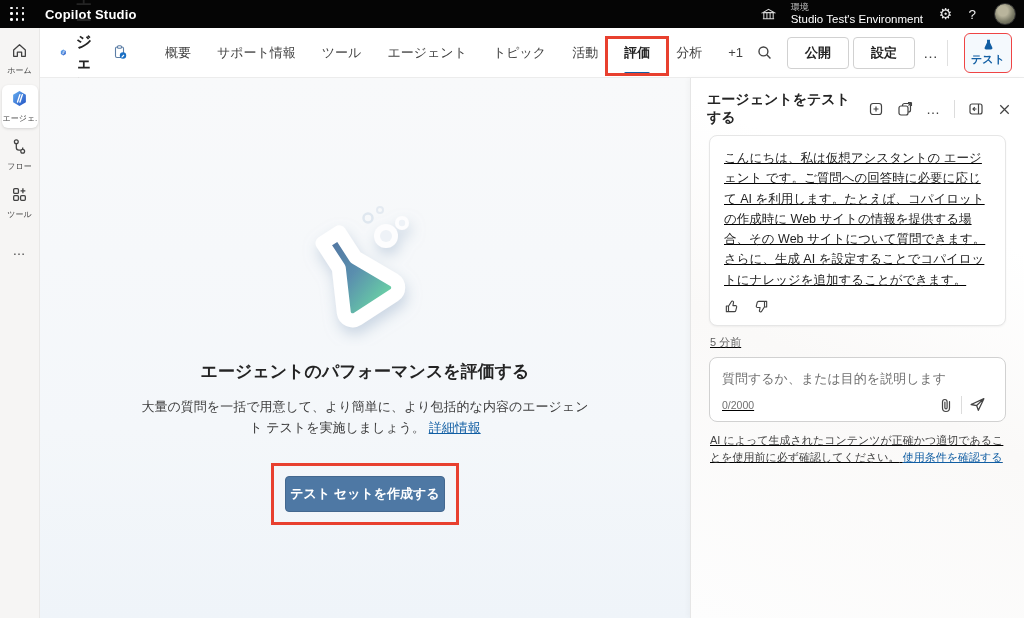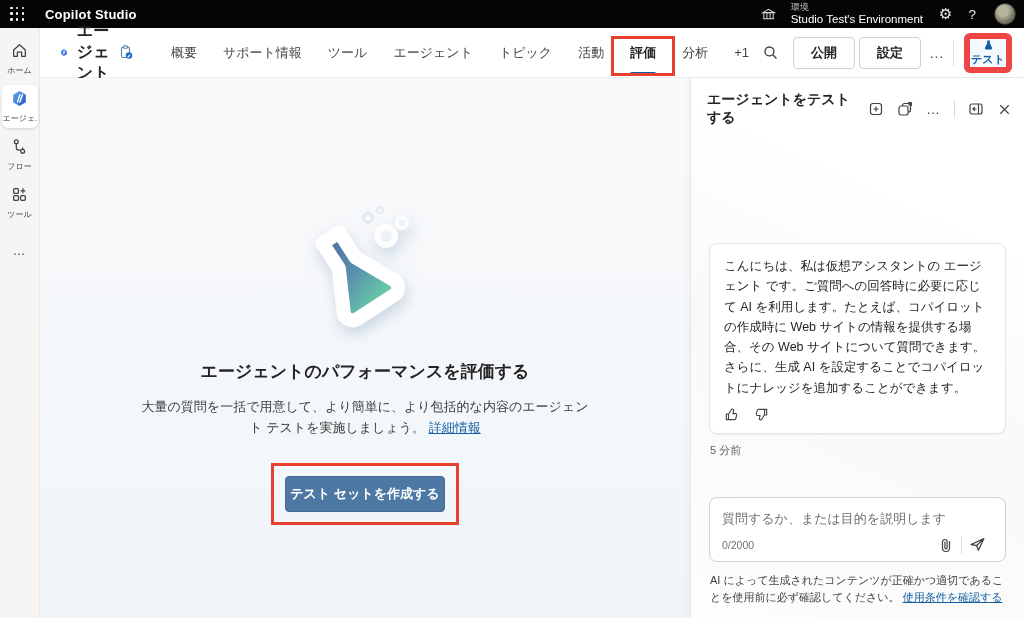--- a/index.html
+++ b/index.html
@@ -37,23 +37,23 @@
                    width:26px; height:3px; background:#115ea3; border-radius:2px; }
   .redbox-tab { position:absolute; top:8px; bottom:2px; left:-6px; right:-6px;
                 border:3px solid #e8402f; pointer-events:none; }
   .nav-right { margin-left:auto; display:flex; align-items:center; gap:4px; }
   .search-icon { margin-right:10px; cursor:pointer; display:flex; }
   .btn { border:1px solid #d1d1d1; background:#fff; border-radius:4px; font-size:13px; font-weight:600;
          color:#242424; padding:6px 0; width:62px; text-align:center; cursor:pointer;
          font-family:"Liberation Sans","DejaVu Sans",sans-serif; }
   .nav-more { font-size:15px; color:#424242; letter-spacing:1px; padding:0 4px; cursor:pointer; }
   .v-divider { width:1px; height:26px; background:#e0e0e0; }
-  .test-btn { width:48px; height:40px; border:6px solid #ef4444; background:#f4f9fd; border-radius:6px;
+  .test-btn { width:48px; height:40px; border:1px solid #ef4444; background:#f4f9fd; border-radius:6px;
               display:flex; flex-direction:column; align-items:center; justify-content:center; gap:1px;
-              color:#115ea3; font-size:11px; font-weight:700; cursor:pointer; margin-left:6px; }
+              color:#115ea3; font-size:11px; font-weight:700; cursor:pointer; margin-left:12px; }
 
   
   .rail { position:absolute; left:0; top:28px; width:40px; height:590px; background:#f6f5f4;
           border-right:1px solid #e9e8e7; display:flex; flex-direction:column; align-items:center; padding-top:9px; }
   .rail-item { width:36px; padding:5px 0 4px; display:flex; flex-direction:column; align-items:center; gap:2px;
                border-radius:6px; cursor:pointer; margin-bottom:5px; color:#424242;text-align:center; }
   .rail-item.selected { background:#fff; box-shadow:0 1px 3px rgba(0,0,0,.14); }
   .rail-label { font-size:8px; color:#424242; white-space:nowrap; overflow:hidden; max-width:34px; }
   .rail-more { margin-top:14px; color:#424242; font-size:13px; letter-spacing:1px; cursor:pointer; }
 
@@ -74,27 +74,27 @@
   
   .panel { position:absolute; left:690px; top:78px; width:334px; height:540px;
            background:linear-gradient(205deg,#ffffff 25%,#faf9f8 55%,#fdfdfd 100%);
            border-left:1px solid #e6e6e6; box-shadow:-2px 0 5px rgba(0,0,0,.03);
            display:flex; flex-direction:column; }
   .panel-header { display:flex; align-items:center; padding:13px 12px 8px 16px; gap:13px; }
   .panel-title { font-size:14px; font-weight:700; color:#242424; flex:1; }
   .p-icon { display:flex; color:#424242; cursor:pointer; }
   .p-more { font-size:14px; color:#424242; letter-spacing:1px; cursor:pointer; line-height:10px; }
   .p-divider { width:1px; height:18px; background:#dcdcdc; }
-  .panel-body { flex:1; display:flex; flex-direction:column; justify-content:flex-end; padding:0 18px 10px; }
+  .panel-body { flex:1; display:flex; flex-direction:column; padding:0 18px 10px;text-decoration:underline; }
   .bubble { background:#fff; border:1px solid #e6e6e6; border-radius:8px; box-shadow:0 1px 2px rgba(0,0,0,.05);
             padding:12px 14px 8px; font-size:12.5px; line-height:1.62; color:#242424; }
   .thumbs { display:flex; gap:15px; margin-top:9px; padding-bottom:3px; }
   .thumb { cursor:pointer; color:#424242; display:flex; }
   .timestamp { font-size:11px; color:#616161; margin:9px 0 7px 1px; }
-  .inputbox { background:#fff; border:1px solid #d1d1d1; border-radius:8px; padding:11px 12px 7px;margin-top:32px; }
+  .inputbox { background:#fff; border:1px solid #d1d1d1; border-radius:8px; padding:11px 12px 7px; }
   .inputbox input { border:none; outline:none; width:100%; font-size:13px; color:#242424; background:transparent;
                     font-family:"Liberation Sans","DejaVu Sans",sans-serif; }
   .inputbox input::placeholder { color:#707070; }
   .input-bottom { display:flex; align-items:center; margin-top:9px; }
   .char-count { font-size:10.5px; color:#707070; flex:1; }
   .in-icon { display:flex; color:#424242; cursor:pointer; padding:0 7px; }
   .in-div { width:1px; height:18px; background:#dcdcdc; }
   .disclaimer { font-size:11px; color:#424242; line-height:1.55; margin:10px 1px 2px; }
 </style>
 </head>

